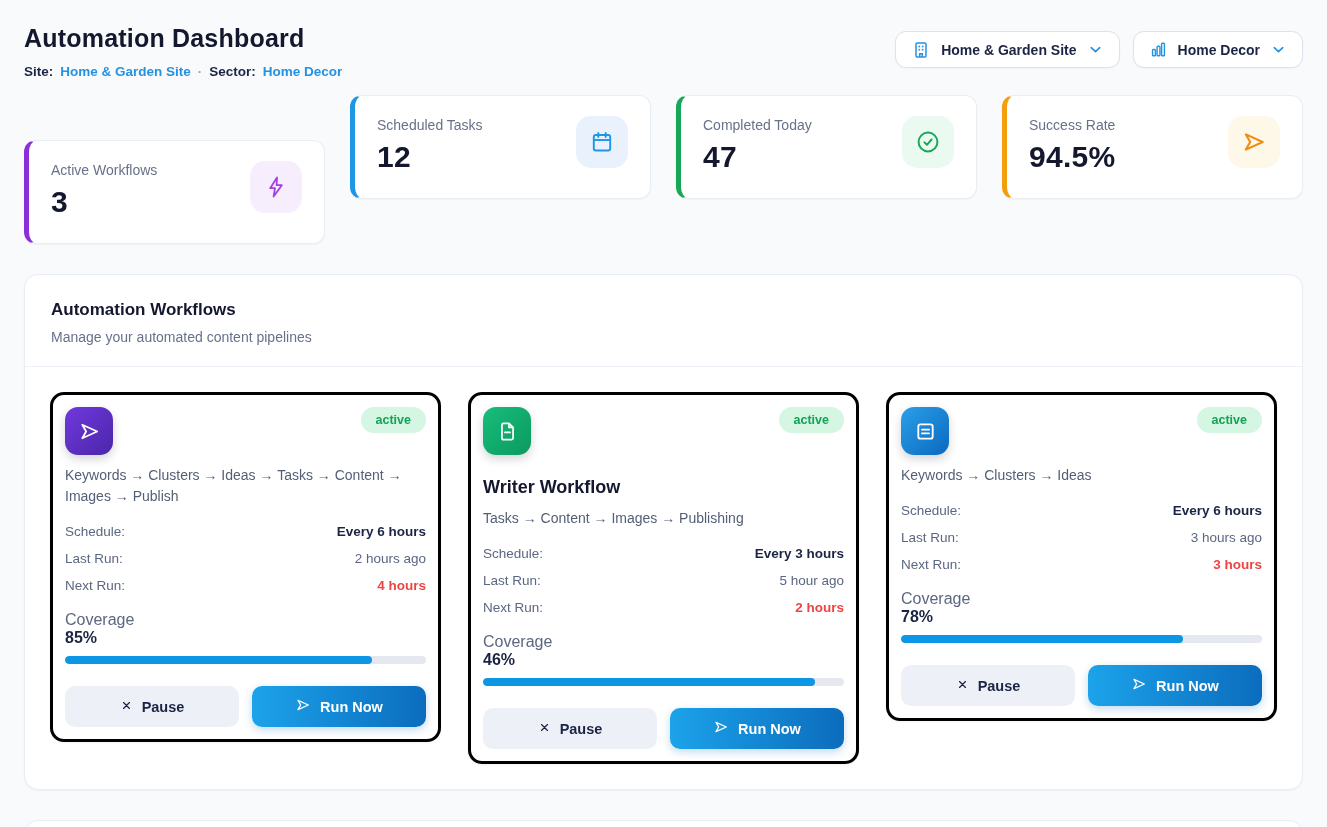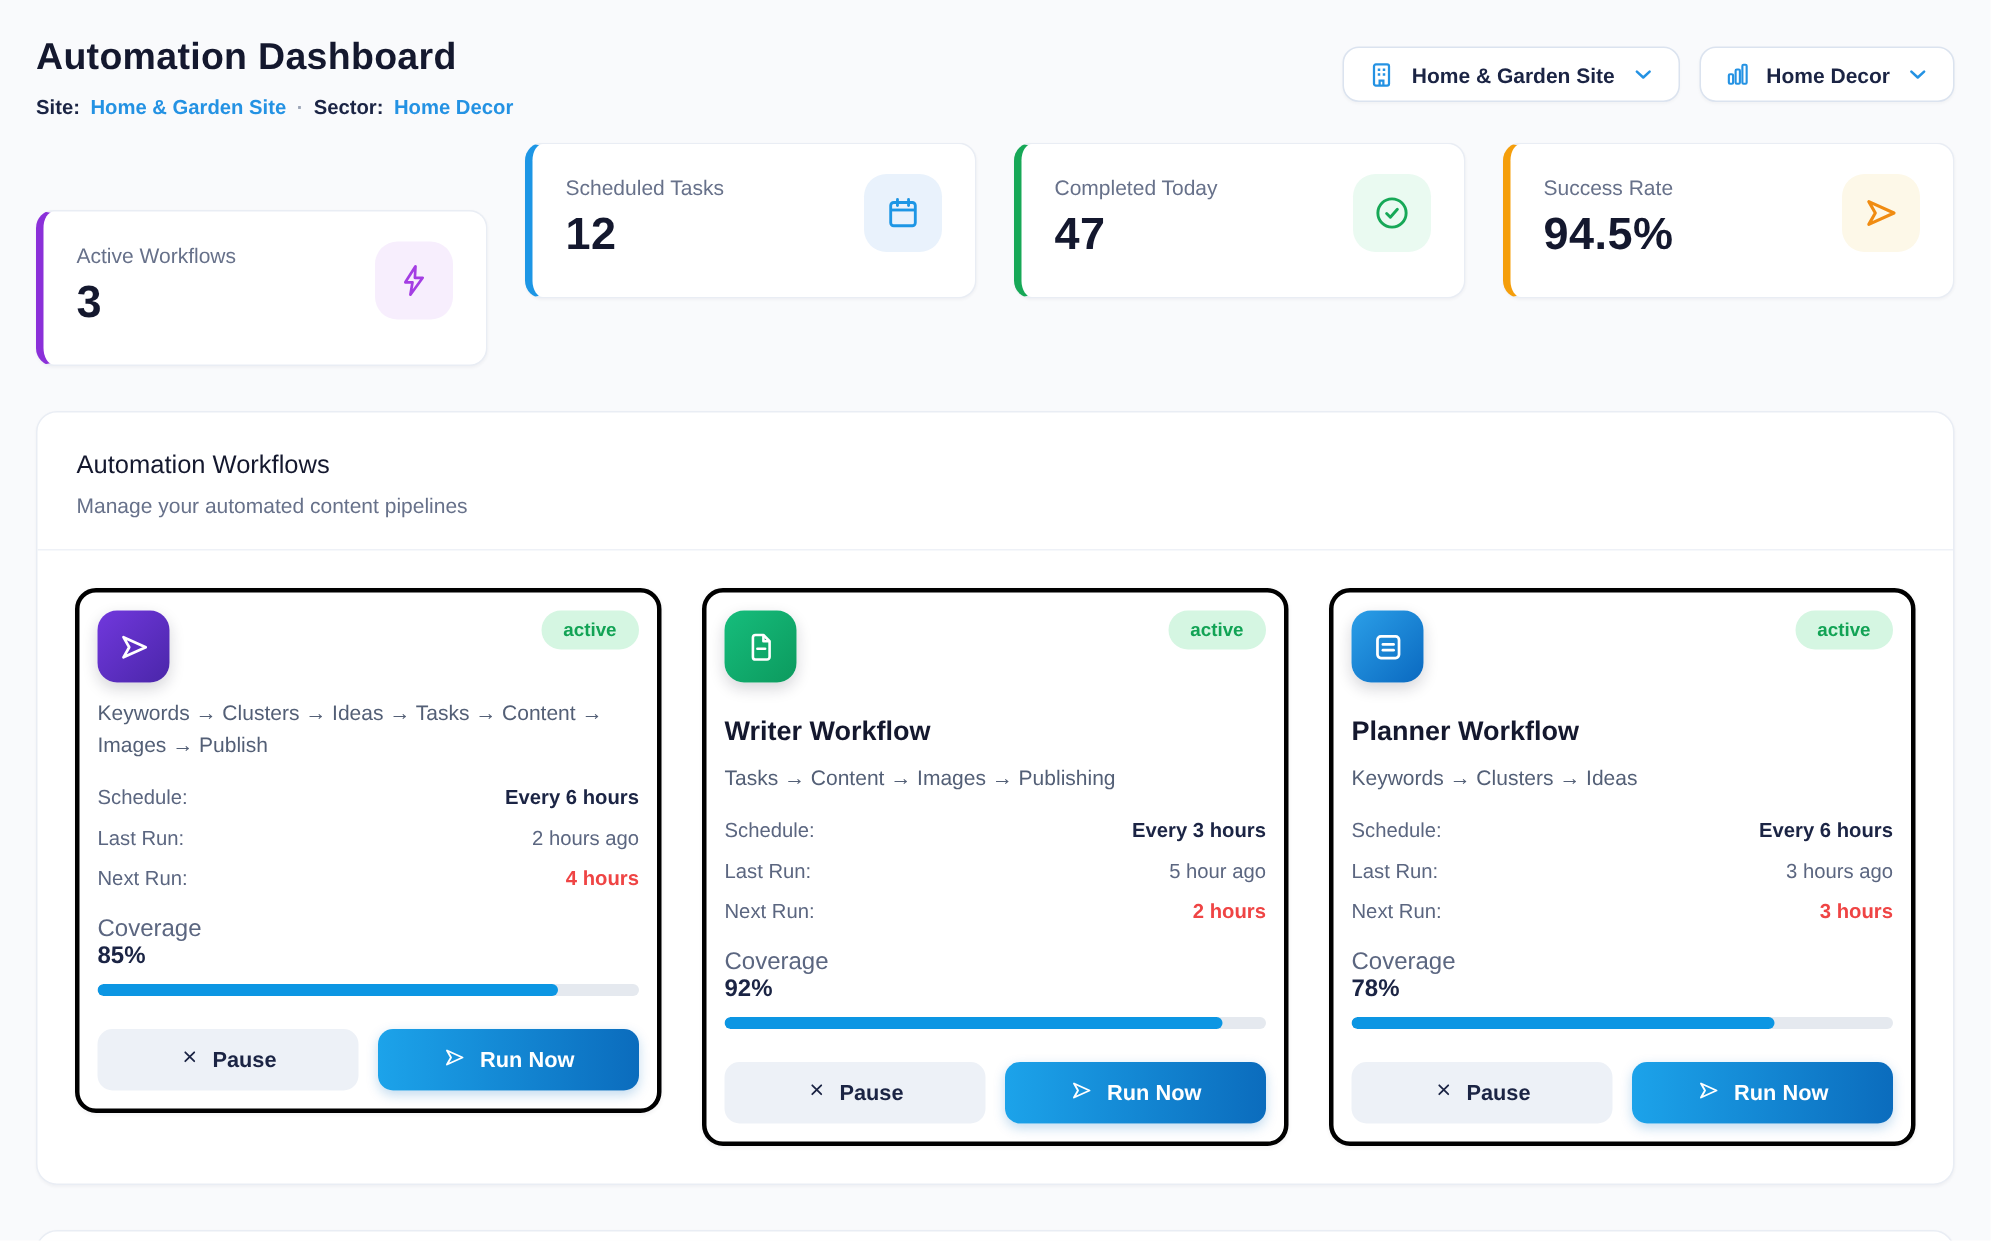--- a/index.html
+++ b/index.html
@@ -45,21 +45,21 @@
   }
 
   
   .section {
     margin-top: 30px; background: #fff;
     border: 1px solid #e9edf4; border-radius: 14px;
     box-shadow: 0 1px 2px rgba(16,24,40,.04);
   }
   .section-head { padding: 25px 26px 21px; }
   .section-head.with-divider { border-bottom: 1px solid #eef1f7; }
-  .section-title { font-size: 17px; font-weight: 400; color: #14182e; }
+  .section-title { font-size: 17px; font-weight: 700; color: #14182e; }
   .section-sub { margin-top: 9px; font-size: 14px; color: #67718a; }
 
   
   .wf-grid { padding: 25px; display: grid; grid-template-columns: repeat(3, 1fr); gap: 27px; align-items: start; }
   .wf-card {
     background: #fff; border: 3px solid #000000; border-radius: 14px;
     padding: 12px; box-shadow: 0 1px 3px rgba(16,24,40,.05);
   }
   .wf-top { display: flex; justify-content: space-between; align-items: flex-start; }
   .wf-icon {
@@ -311,21 +311,21 @@
               <span class="v-muted">5 hour ago</span>
             </div>
           <div class="meta-row">
               <span class="meta-label">Next Run:</span>
               <span class="v-blue">2 hours</span>
             </div>
         </div>
         <div class="coverage">
           <div class="coverage-row">
             <span class="meta-label">Coverage</span>
-            <span class="v-strong">92%</span>
+            <span class="v-strong">46%</span>
           </div>
           <div class="bar-track">
             <div class="bar-fill" style="width: 92%;"></div>
           </div>
         </div>
         <div class="wf-actions">
           <button class="btn btn-pause">
             <span><svg width="13" height="13" viewBox="0 0 24 24">
                   <use href="#i-x"></use>
                 </svg></span>
@@ -342,21 +342,20 @@
 
       <div class="wf-card">
         <div class="wf-top">
           <div class="wf-icon" style="--g1: #2b9fe8; --g2: #0a69c0;">
             <svg width="23" height="23" viewBox="0 0 24 24">
                 <use href="#i-list"></use>
               </svg>
           </div>
           <span class="status-badge" style="background-color: rgb(213, 246, 226); color: rgb(18, 163, 85);">active</span>
         </div>
-        <div class="wf-title">Planner Workflow</div>
         <div class="wf-desc">Keywords → Clusters → Ideas</div>
         <div class="wf-meta">
           <div class="meta-row">
               <span class="meta-label">Schedule:</span>
               <span class="v-strong">Every 6 hours</span>
             </div>
           <div class="meta-row">
               <span class="meta-label">Last Run:</span>
               <span class="v-muted">3 hours ago</span>
             </div>

